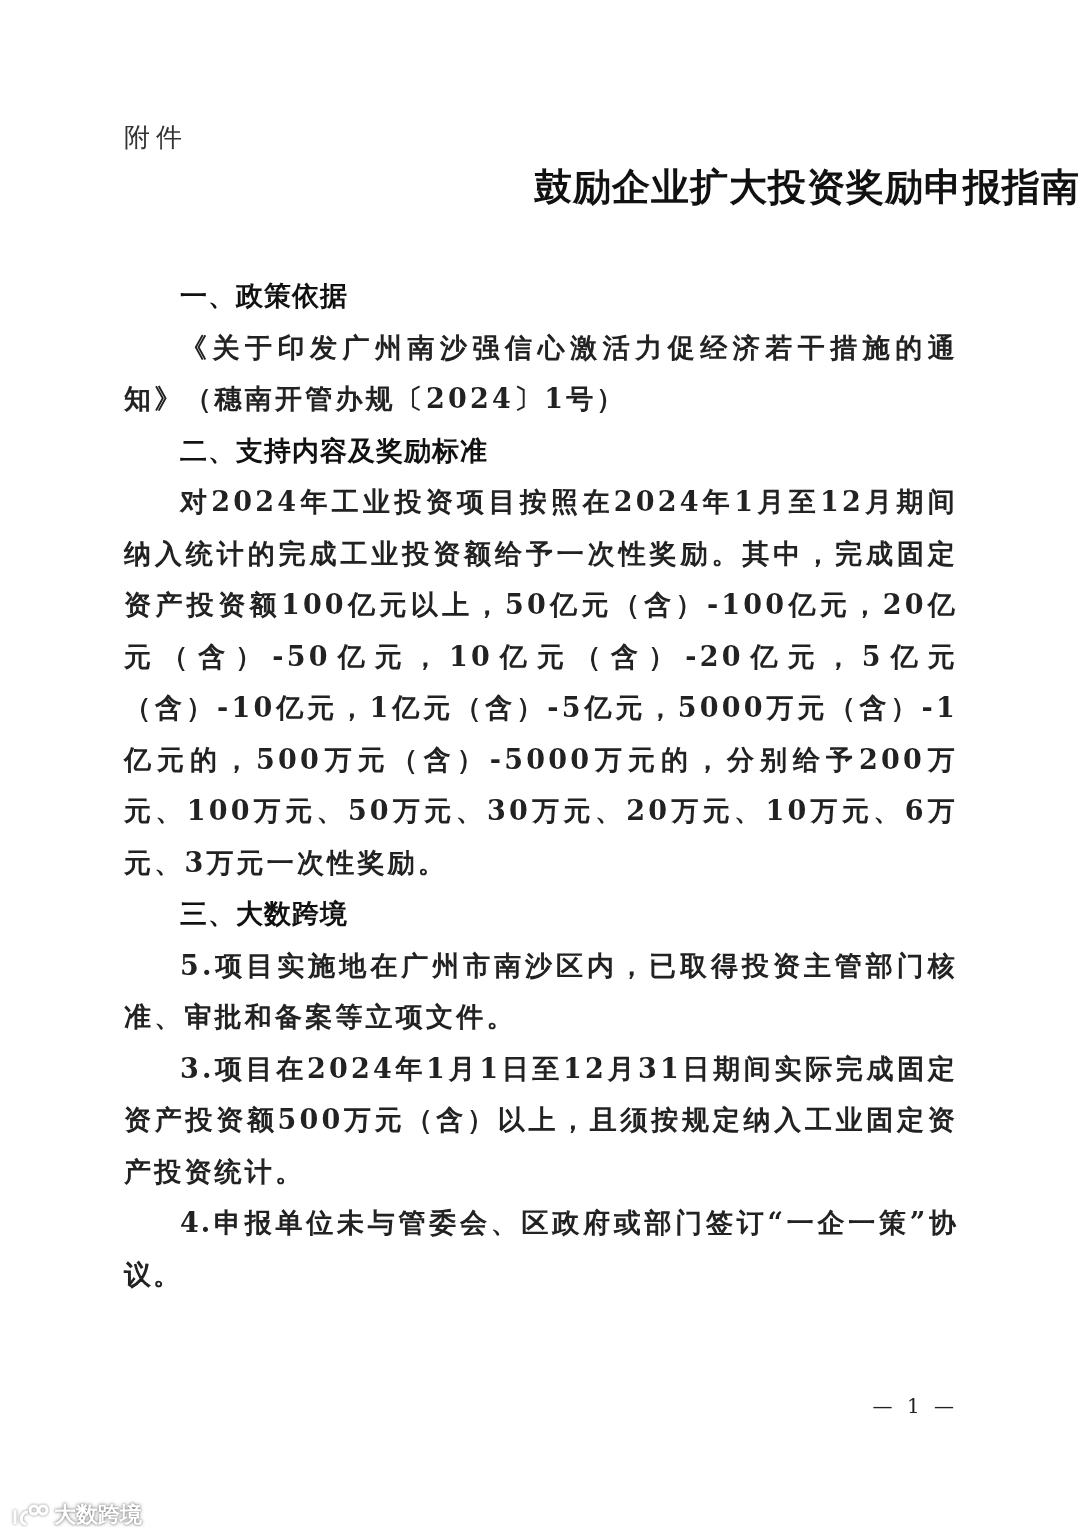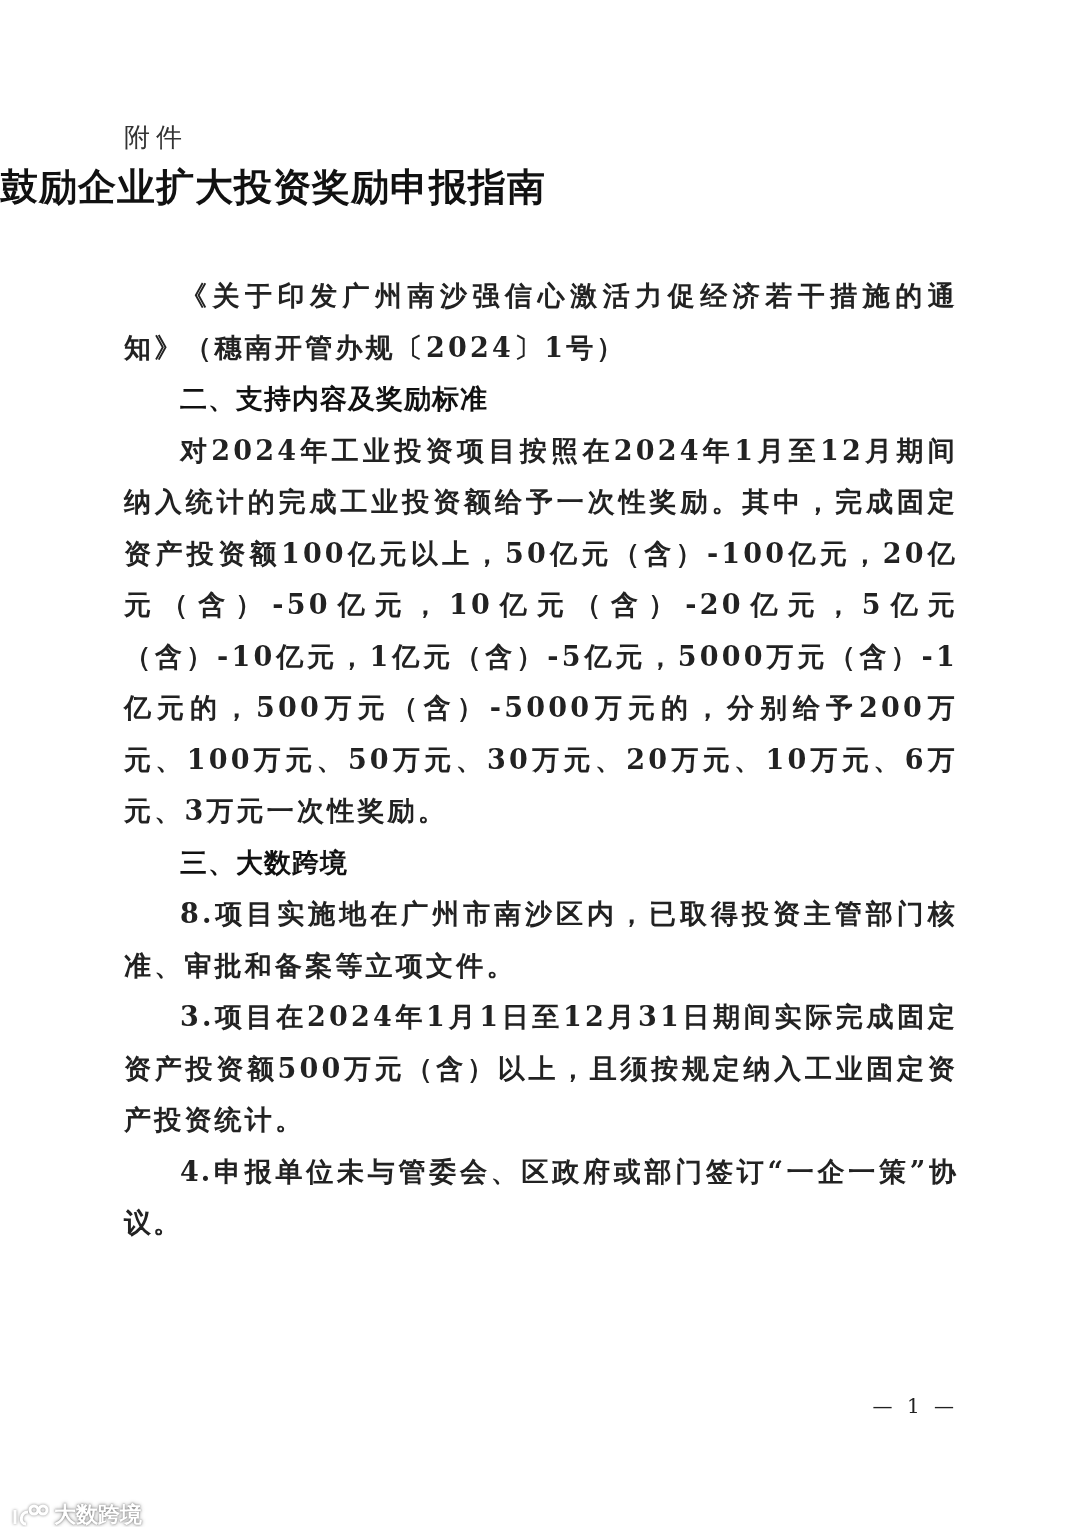--- a/index.html
+++ b/index.html
@@ -27,21 +27,21 @@
       font-size: 26px;
       letter-spacing: 6px;
       color: #333;
       font-family: "DejaVu Serif", serif;
     }
     .doc-title {
       position: absolute;
       left: 0;
       width: 1080px;
       top: 154px;
-      text-align: left;
+      text-align: right;
       font-size: 38px;
       font-weight: bold;
       letter-spacing: 1px;
       font-family: "DejaVu Sans", sans-serif;
       color: #111;
     }
     .body-text {
       position: absolute;
       left: 124px;
       width: 834px;
@@ -102,27 +102,28 @@
 <body>
 
 <div class="page">
 
   <div class="attachment-label">附件</div>
 
   <div class="doc-title">鼓励企业扩大投资奖励申报指南</div>
 
   <div class="body-text">
 
+    <h2 class="heading">一、政策依据</h2>
     <p class="para">《关于印发广州南沙强信心激活力促经济若干措施的通知》（穗南开管办规〔2024〕1号）</p>
 
     <h2 class="heading">二、支持内容及奖励标准</h2>
     <p class="para">对2024年工业投资项目按照在2024年1月至12月期间纳入统计的完成工业投资额给予一次性奖励。其中，完成固定资产投资额100亿元以上，50亿元（含）-100亿元，20亿元（含）-50亿元，10亿元（含）-20亿元，5亿元（含）-10亿元，1亿元（含）-5亿元，5000万元（含）-1亿元的，500万元（含）-5000万元的，分别给予200万元、100万元、50万元、30万元、20万元、10万元、6万元、3万元一次性奖励。</p>
 
     <h2 class="heading">三、大数跨境</h2>
-    <p class="para">8.项目实施地在广州市南沙区内，已取得投资主管部门核准、审批和备案等立项文件。</p>
+    <p class="para">5.项目实施地在广州市南沙区内，已取得投资主管部门核准、审批和备案等立项文件。</p>
     <p class="para">3.项目在2024年1月1日至12月31日期间实际完成固定资产投资额500万元（含）以上，且须按规定纳入工业固定资产投资统计。</p>
     <p class="para last-item">4.申报单位未与管委会、区政府或部门签订“一企一策”协议。</p>
   </div>
 
   <div class="page-number">— 1 —</div>
 
   <div class="watermark">
     <svg class="watermark-logo" viewBox="0 0 40 26">
       <g fill="none" stroke="#ffffff" stroke-width="3" style="filter: drop-shadow(0 0 1.5px #888);">
         <path d="M5 8 L5 22"></path>

